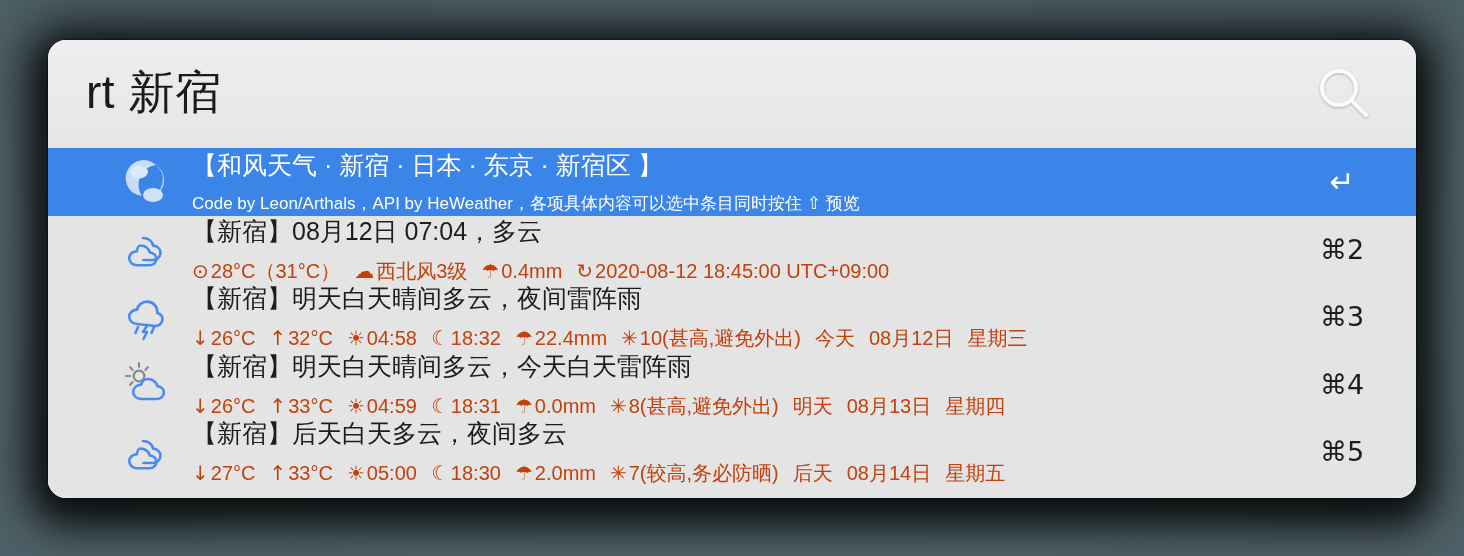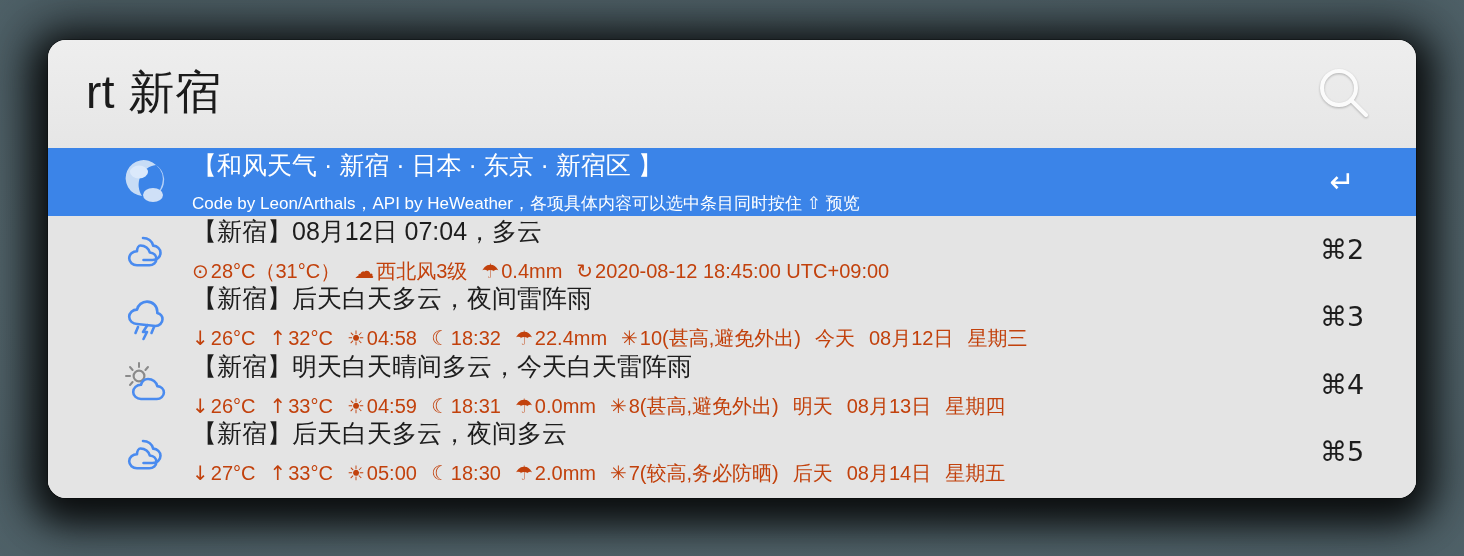--- a/index.html
+++ b/index.html
@@ -182,21 +182,21 @@
     </div>
 
     <div class="row">
       <svg class="wicon" viewBox="0 0 54 54">
         <path d="M17 34c-4.3 0-7.8-3.2-7.8-7.2s3.5-7.2 7.8-7.2c1-4.6 5.1-8 10-8 5.7 0 10.3 4.5 10.3 10.1 0 .4 0 .8-.1 1.2 3 .7 5.3 3.3 5.3 6.4 0 3.7-3.1 6.7-7 6.7z" fill="none" stroke="#4a8bef" stroke-width="2.6" stroke-linejoin="round"></path>
         <path d="M27.5 35l-4.5 7h4l-3.5 7" fill="none" stroke="#4a8bef" stroke-width="2.6" stroke-linecap="round" stroke-linejoin="round"></path>
         <line x1="18" y1="37" x2="15.5" y2="43" stroke="#4a8bef" stroke-width="2.6" stroke-linecap="round"></line>
         <line x1="34" y1="37" x2="31.5" y2="43" stroke="#4a8bef" stroke-width="2.6" stroke-linecap="round"></line>
       </svg>
       <div class="texts">
-        <div class="title">【新宿】后天白天多云，夜间雷阵雨</div>
+        <div class="title">【新宿】明天白天晴间多云，夜间雷阵雨</div>
         <div class="subtitle"><span class="sub-seg"><span class="gl">↓</span>26°C</span><span class="sub-seg"><span class="gl">↑</span>32°C</span><span class="sub-seg"><span class="gl">☀</span>04:58</span><span class="sub-seg"><span class="gl">☾</span>18:32</span><span class="sub-seg"><span class="gl">☂</span>22.4mm</span><span class="sub-seg"><span class="gl">✳</span>10(甚高,避免外出)</span><span class="sub-seg">今天</span><span class="sub-seg">08月12日</span><span class="sub-seg">星期三</span></div>
       </div>
       <div class="shortcut">⌘3</div>
     </div>
 
     <div class="row">
       <svg class="wicon" viewBox="0 0 54 54">
         <g stroke="#8a8a8a" stroke-width="2" stroke-linecap="round">
           <line x1="19" y1="6" x2="19" y2="10"></line>
           <line x1="10" y1="10" x2="12.6" y2="13"></line>

